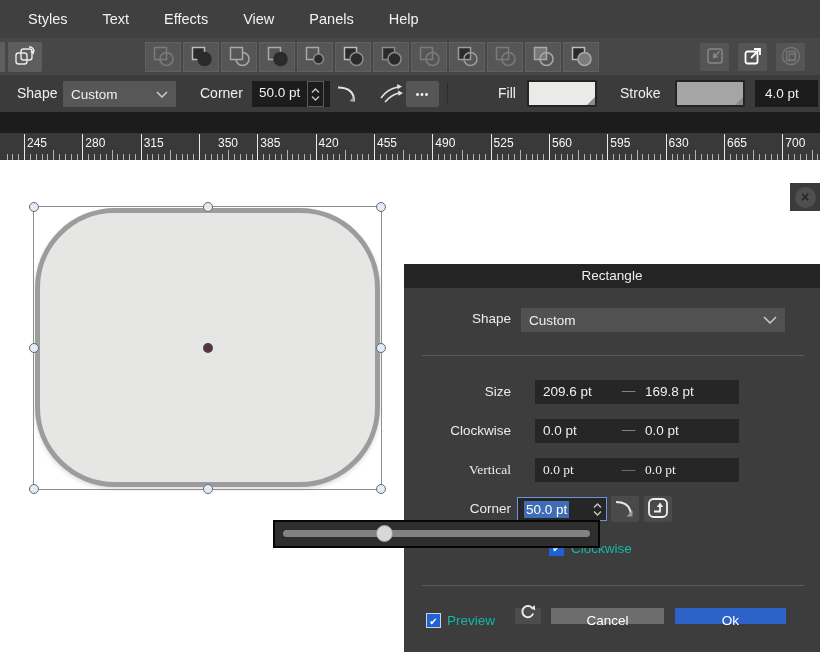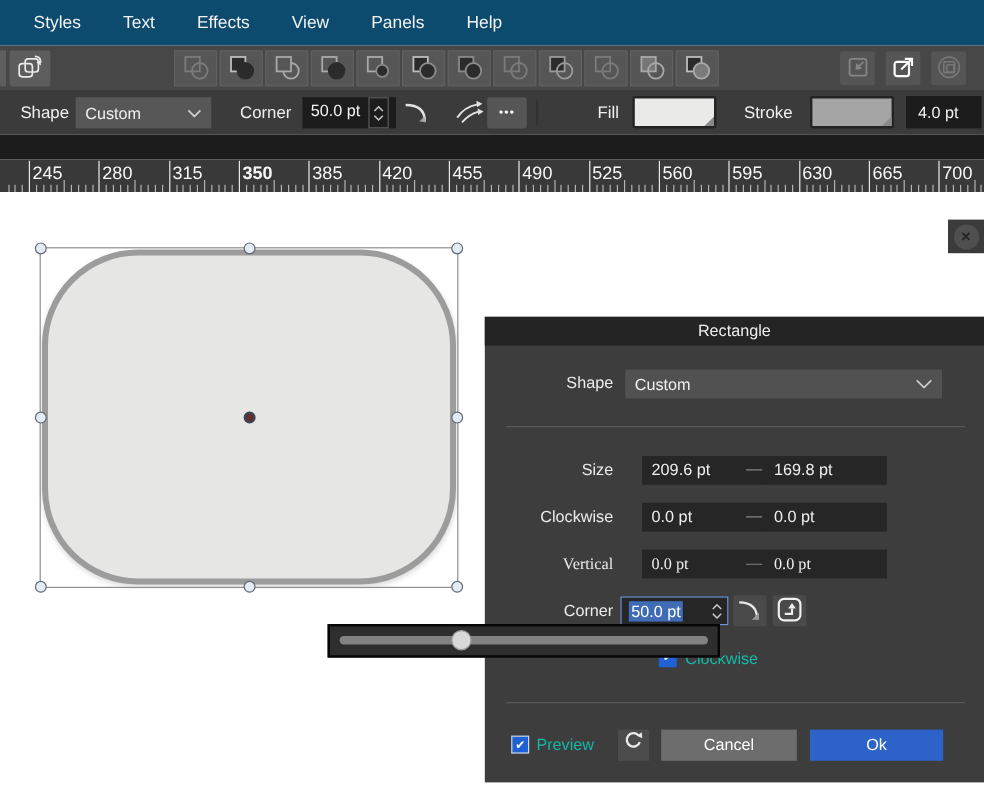--- a/index.html
+++ b/index.html
@@ -5,21 +5,21 @@
   * { margin:0; padding:0; box-sizing:border-box; }
   html,body { width:820px; height:664px; }
   body {
     position:relative; overflow:hidden; background:#ffffff;
     font-family:"Liberation Sans","DejaVu Sans",sans-serif;
     color:#ededed; font-size:13.5px;
   }
   .abs { position:absolute; }
 
   
-  .menubar { left:0; top:0; width:820px; height:38px; background:#0c4a6e;
+  .menubar { left:0; top:0; width:820px; height:38px; background:#404040;
              display:flex; align-items:center; padding-left:28px; gap:35px; }
   .menu-item { font-size:14.5px; color:#f2f2f2; cursor:default; }
 
   
   .toolbar { left:0; top:38px; width:820px; height:37px; background:#474747; }
   .tb-sliver { left:0; top:4px; width:5px; height:30px; background:#5e5e5e; }
   .tb-btn { position:absolute; top:4px; height:30px; background:#5d5d5d;
             border-radius:2px; display:flex; align-items:center; justify-content:center; }
   .ops { left:145px; top:4px; display:flex; gap:2px; position:absolute; }
   .op-btn { width:36px; height:30px; background:#565656; border:1px solid #606060;
@@ -50,21 +50,21 @@
   .ptfield { position:absolute; top:5px; height:27px; background:#1c1c1c; color:#f2f2f2;
              font-size:13.5px; line-height:27px; padding-left:10px; }
 
   
   .ruler-strip { left:0; top:112px; width:820px; height:21px; background:#1c1c1c; }
   .ruler { left:0; top:133px; width:820px; height:27px; background:#393939; overflow:hidden; }
   .tick { position:absolute; bottom:0; width:1px; background:#b2b2b2; }
   .tick.major { height:26px; background:#e9e9e9; }
   .tick.mid { height:10px; }
   .tick.minor { height:6px; }
-  .rlabel { position:absolute; top:3px; font-size:15px; color:#f7f7f7; }
+  .rlabel { position:absolute; top:3px; font-size:12px; color:#f7f7f7; }
 
   
   .canvas { left:0; top:160px; width:820px; height:504px; background:#ffffff; }
   .shape { left:35px; top:48px; width:345px; height:279px; border:5px solid #9c9c9c;
            border-radius:80px; background:#e6e6e5; box-shadow:0 2px 4px rgba(0,0,0,0.14);
            position:absolute; }
   .selbox { left:33px; top:46px; width:349px; height:284px; border:1px solid #8f8f8f;
             position:absolute; }
   .handle { position:absolute; width:10px; height:10px; border-radius:50%;
             background:#e4ebf3; border:1px solid #5e6a79; transform:translate(-50%,-50%); }
@@ -96,21 +96,21 @@
   .corner-field { position:absolute; left:113px; top:233px; width:90px; height:24px;
                   background:#262626; border:1px solid #6c94d8; display:flex; align-items:center; }
   .corner-field .selected-text { background:#3f6cb4; color:#ffffff; margin-left:6px;
                                  padding:1px 2px; }
   .corner-field .spin { margin-left:auto; margin-right:4px; display:flex; }
   .dlg-icon-btn { position:absolute; top:232px; width:28px; height:26px; background:#4a4a4a;
                   border-radius:2px; display:flex; align-items:center; justify-content:center; }
   .checkbox { position:absolute; width:15px; height:15px; background:#1f62d4; color:#ffffff;
               font-size:10px; line-height:15px; text-align:center; }
   .cb-label { position:absolute; color:#14b8a6; }
-  .btn { position:absolute; top:344px; height:26px; text-align:center; line-height:26px;
+  .btn { position:absolute; top:344px; height:16px; text-align:center; line-height:26px;
          color:#ffffff; font-size:13.5px; }
   .refresh-btn { left:111px; width:26px; background:#4c4c4c; display:flex; align-items:center;
                  justify-content:center; }
   .cancel-btn { left:147px; width:113px; background:#6d6d6d; }
   .ok-btn { left:271px; width:111px; background:#2d63c8; }
 
   
   .slider-popup { left:273px; top:520px; width:327px; height:28px; background:#2e2e2e;
                   border:2px solid #060606; z-index:10; }
   .track { position:absolute; left:8px; right:8px; top:8px; height:7px; background:#828282;
@@ -339,21 +339,21 @@
     <div class="tick major" style="left: 199px;"></div>
     <div class="tick minor" style="left: 204.8px;"></div>
     <div class="tick minor" style="left: 210.7px;"></div>
     <div class="tick minor" style="left: 216.5px;"></div>
     <div class="tick minor" style="left: 222.3px;"></div>
     <div class="tick mid" style="left: 228.2px;"></div>
     <div class="tick minor" style="left: 234px;"></div>
     <div class="tick minor" style="left: 239.8px;"></div>
     <div class="tick minor" style="left: 245.7px;"></div>
     <div class="tick minor" style="left: 251.5px;"></div>
-    <div class="rlabel" style="left: 202px; font-weight: bold;">350</div>
+    <div class="rlabel" style="left: 218px;">350</div>
     <div class="tick major" style="left: 257.3px;"></div>
     <div class="tick minor" style="left: 263.2px;"></div>
     <div class="tick minor" style="left: 269px;"></div>
     <div class="tick minor" style="left: 274.8px;"></div>
     <div class="tick minor" style="left: 280.7px;"></div>
     <div class="tick mid" style="left: 286.5px;"></div>
     <div class="tick minor" style="left: 292.3px;"></div>
     <div class="tick minor" style="left: 298.2px;"></div>
     <div class="tick minor" style="left: 304px;"></div>
     <div class="tick minor" style="left: 309.8px;"></div>

